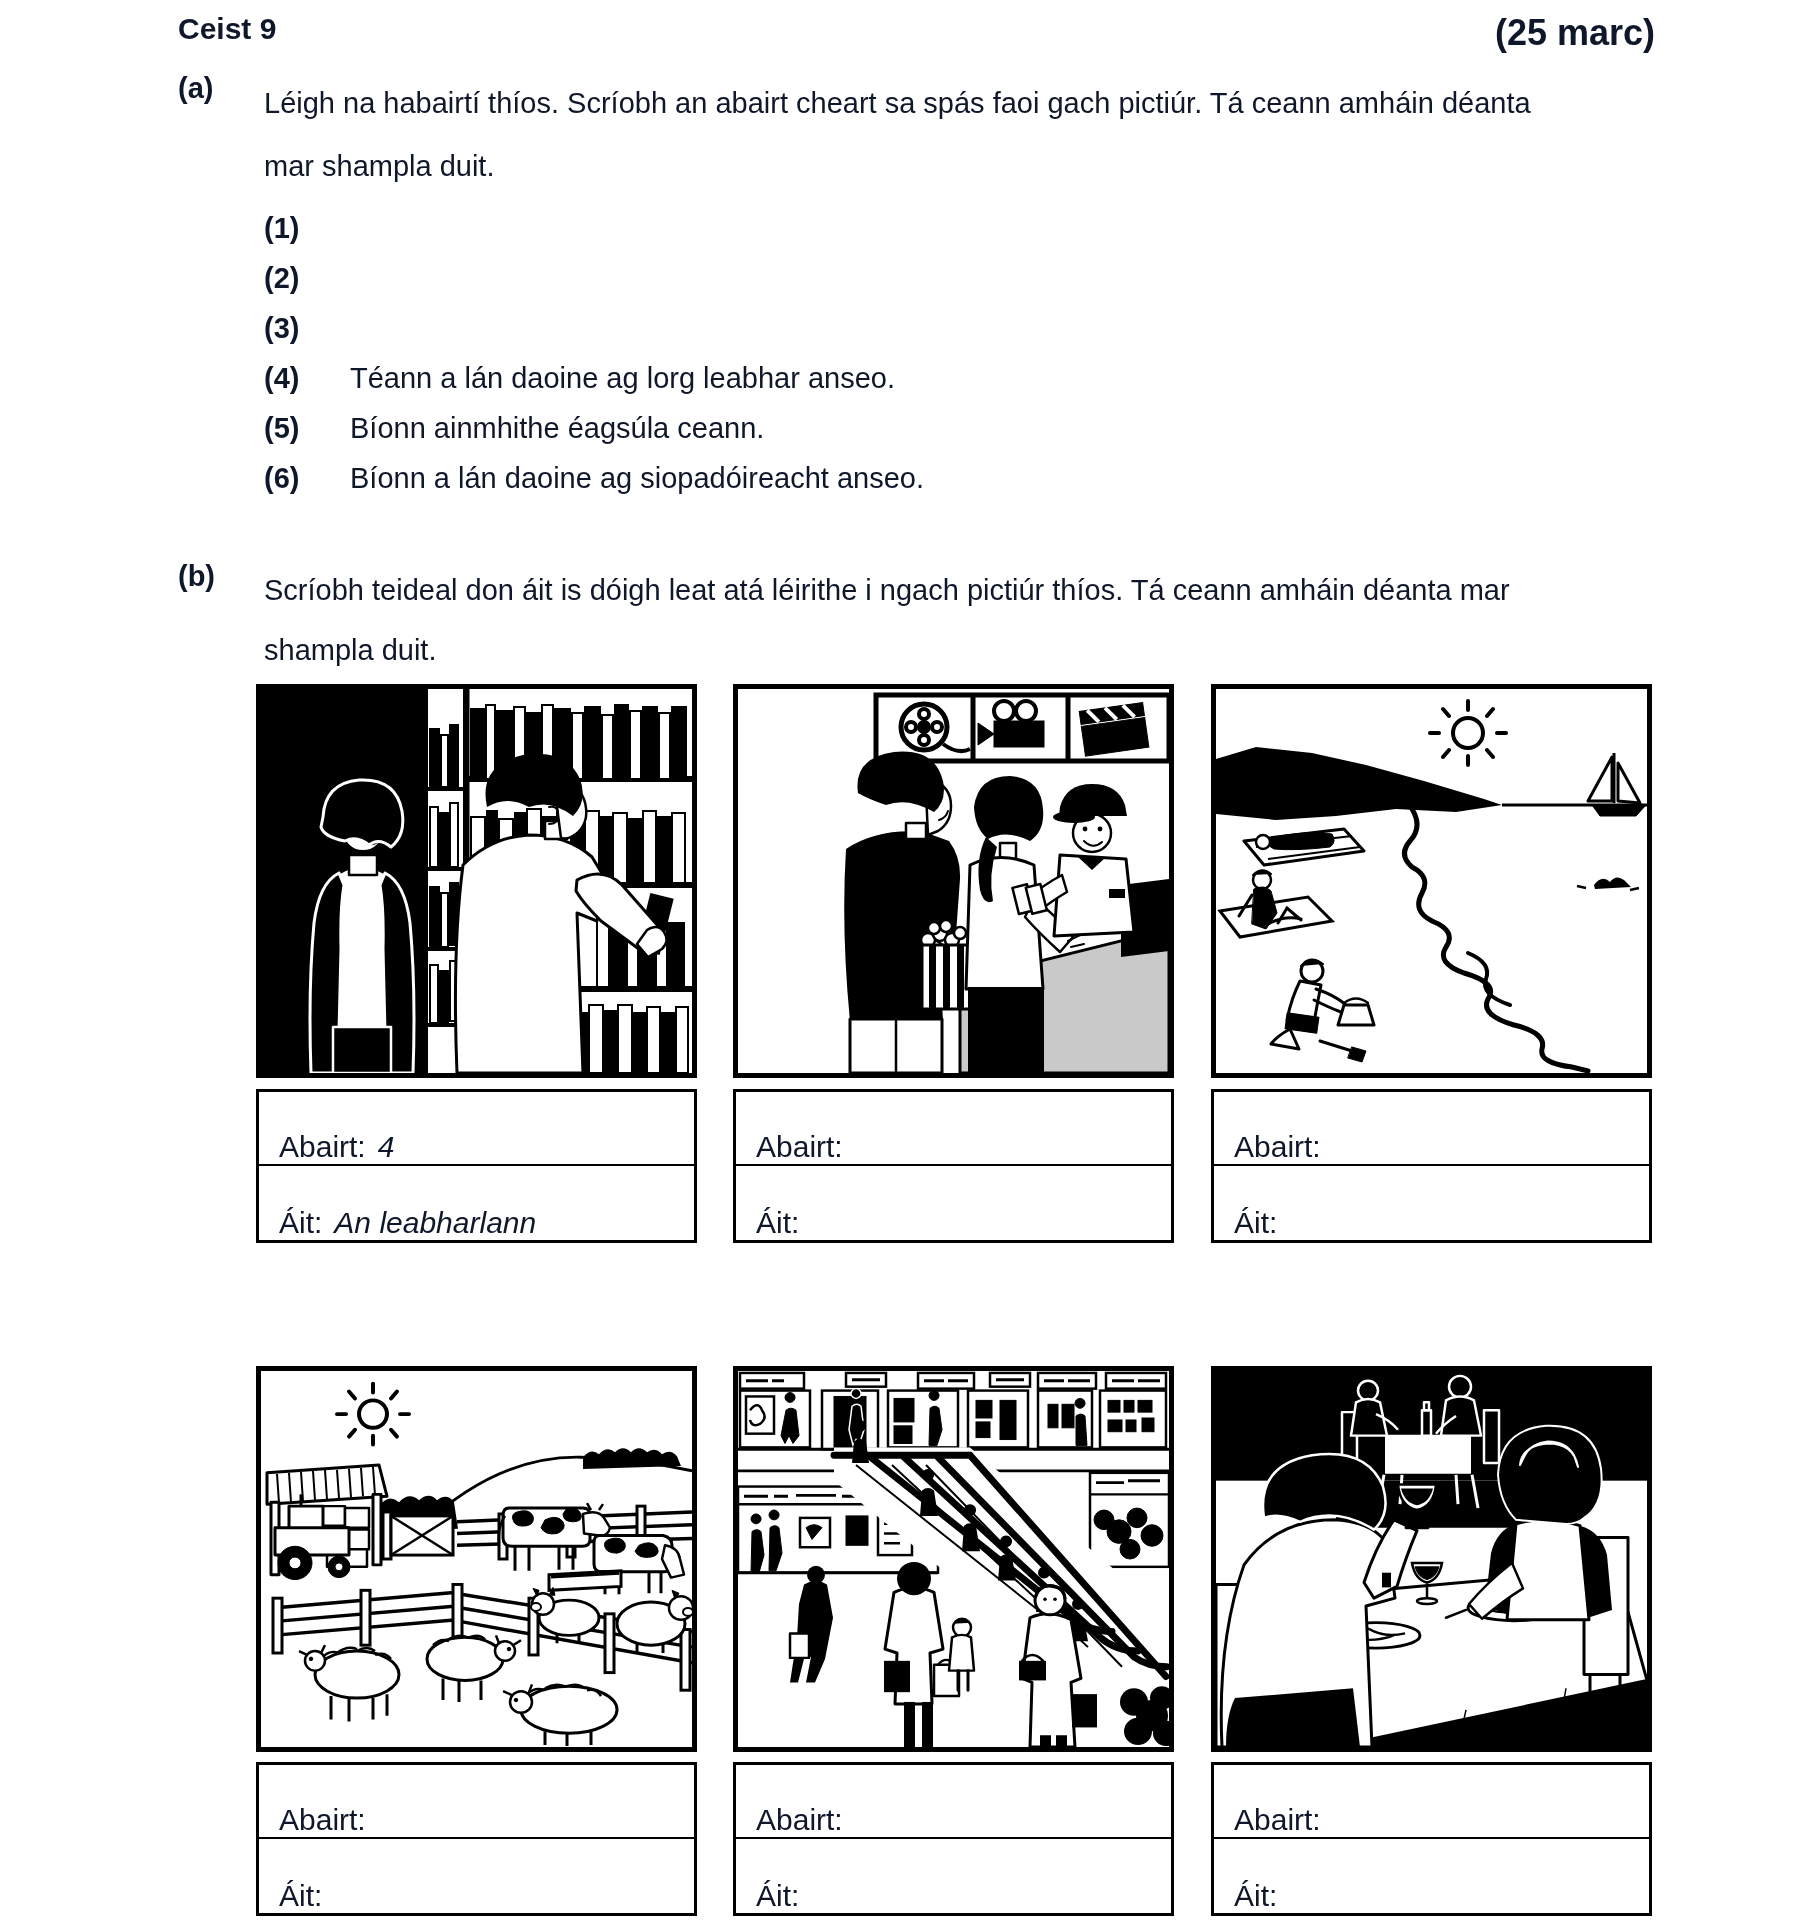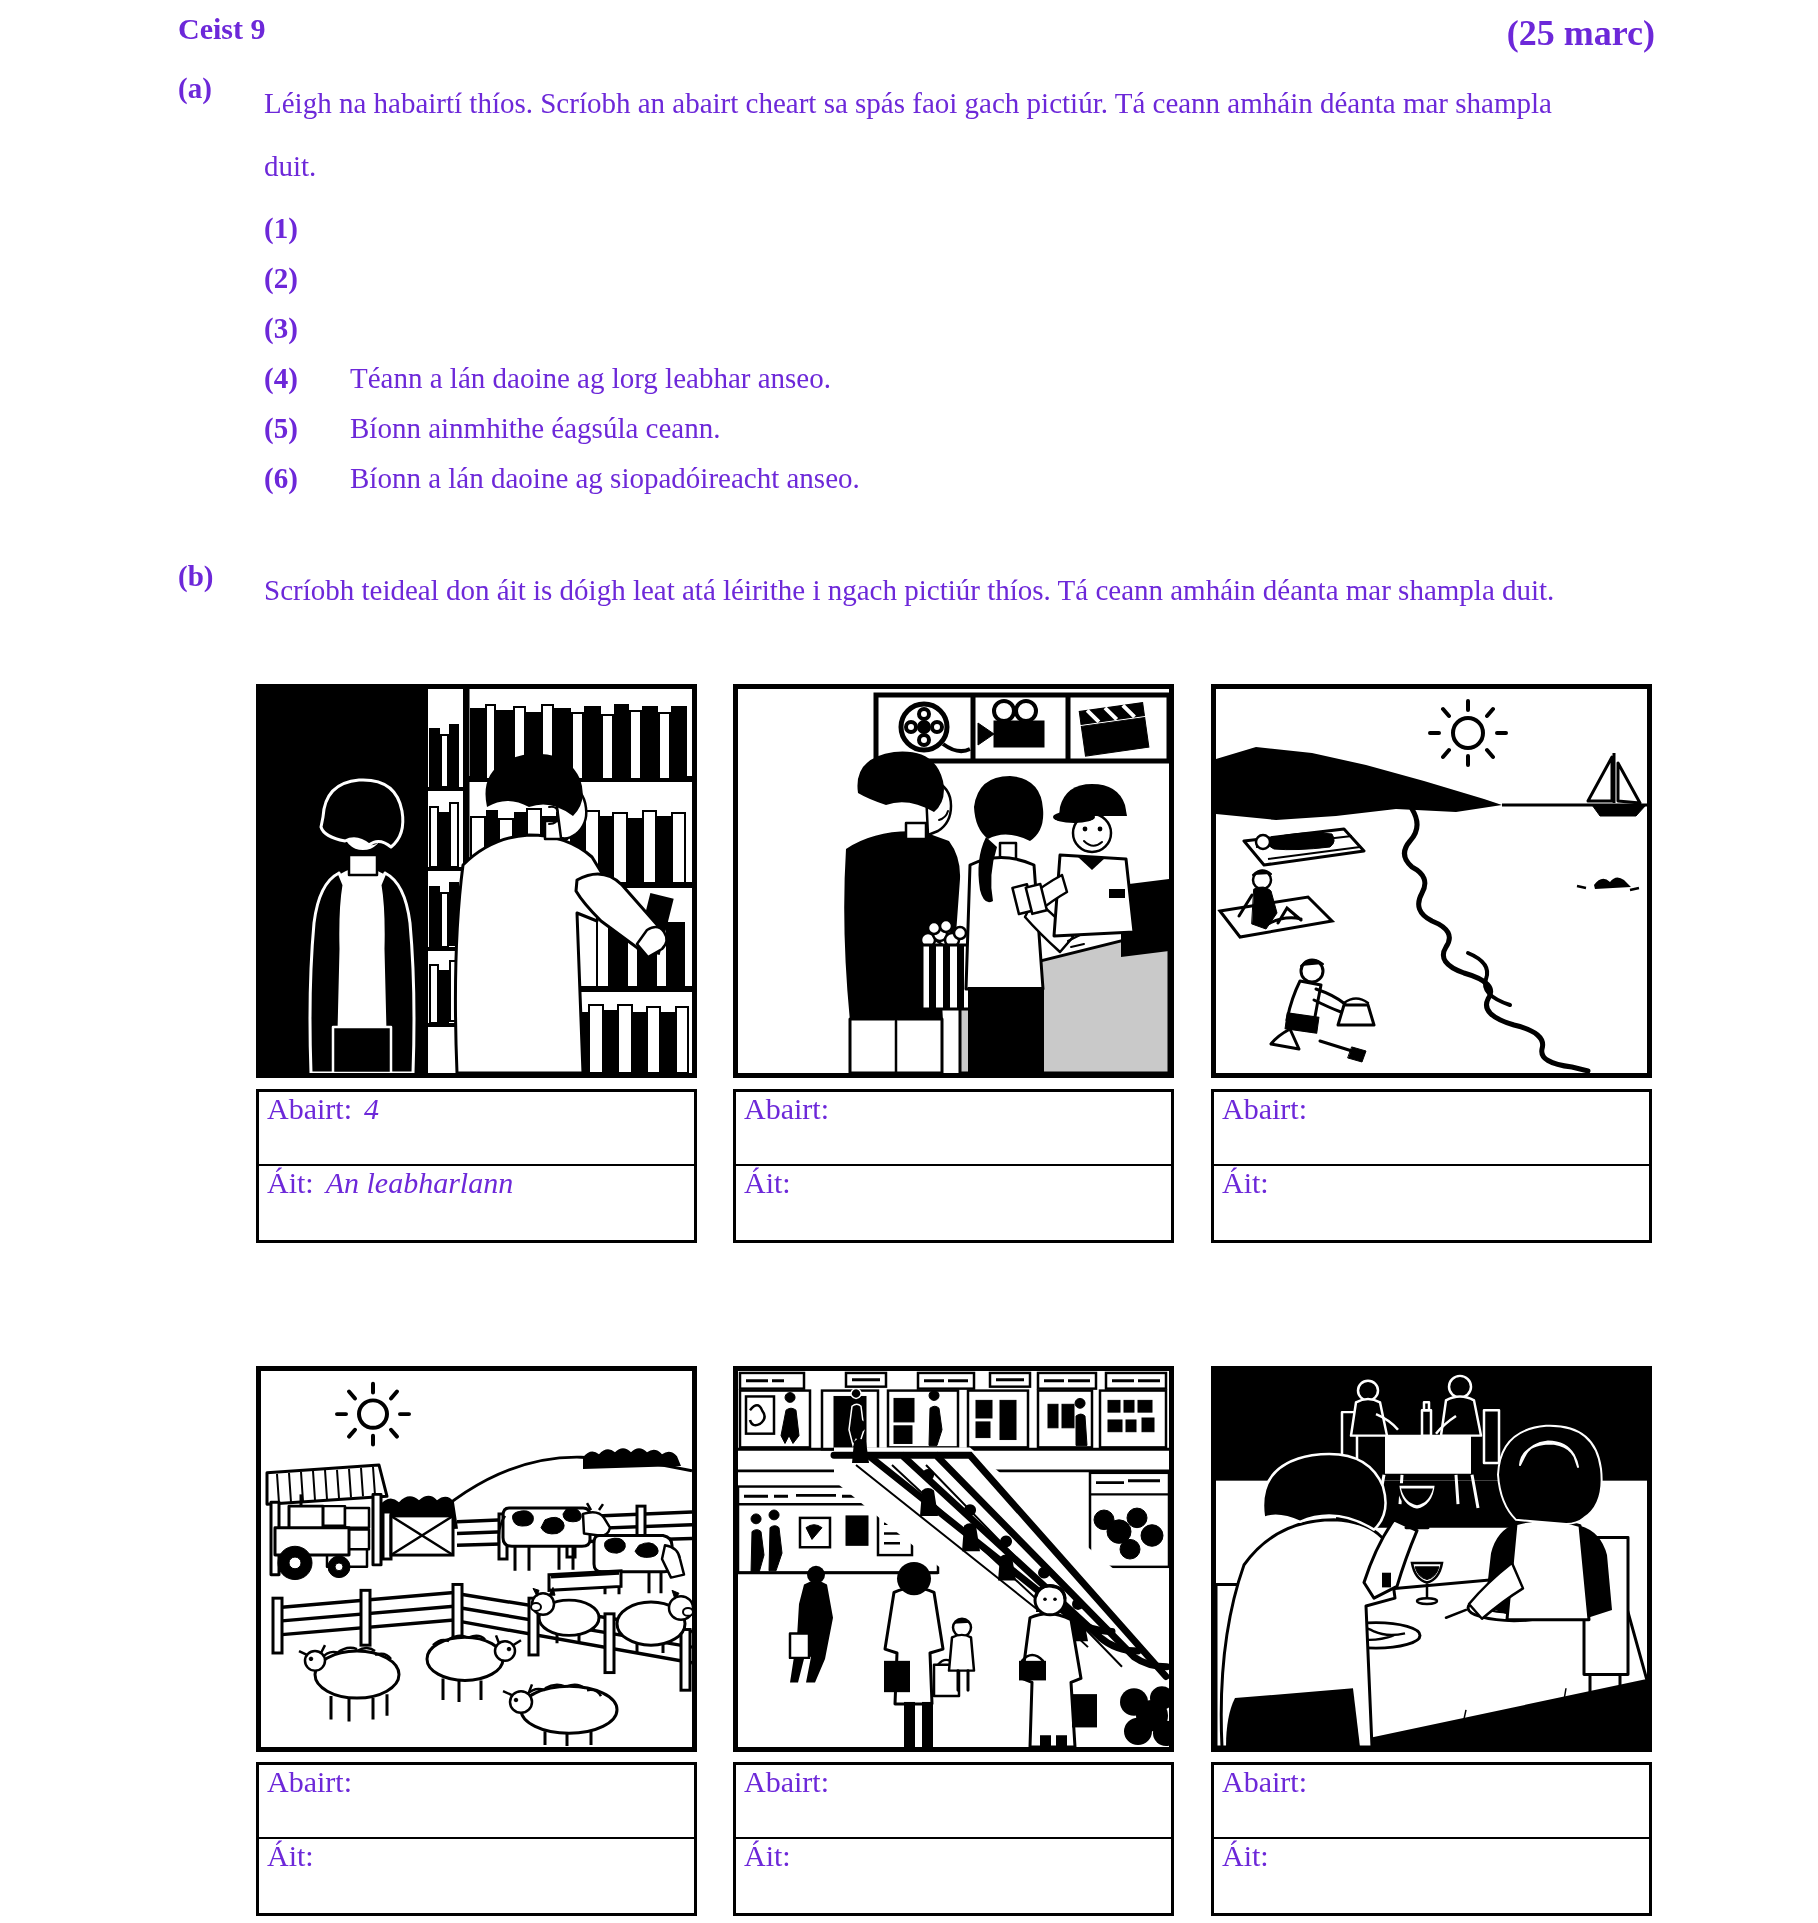--- a/index.html
+++ b/index.html
@@ -1,35 +1,35 @@
 <!DOCTYPE html>
 <html><head>
 <meta charset="utf-8">
 <style>
   html,body{margin:0;padding:0;background:#fff}
   .page{position:relative;width:1818px;height:1923px;background:#fff;overflow:hidden;
-        font-family:Liberation Serif, serif;color:#6d28d9}
+        font-family:Liberation Sans, sans-serif;color:#0f172a}
   .hdr-title{position:absolute;left:178px;top:12px;font-size:30px;font-weight:bold}
   .hdr-marks{position:absolute;right:163px;top:12px;font-size:36px;font-weight:bold}
   .plabel{position:absolute;left:178px;font-size:29px;font-weight:bold}
   .ptext{position:absolute;left:264px;width:1300px;font-size:29px;line-height:63px}
   .pa{top:72px}
   .pb{top:560px}
   .pb.ptext{line-height:60px}
   .slist{position:absolute;left:264px;top:212px;font-size:29px}
   .srow{height:50px;display:flex;align-items:flex-start}
   .snum{font-weight:bold;width:86px;flex:0 0 86px}
   .pic{position:absolute;width:441px;border:5px solid #000;background:#fff;box-sizing:border-box;margin:0}
   .r1p{top:684px;height:394px}
   .r2p{top:1366px;height:386px}
   .c1{left:256px}.c2{left:733px}.c3{left:1211px}
   .abox{position:absolute;width:441px;height:154px;border:3px solid #000;background:#fff;box-sizing:border-box}
   .r1b{top:1089px}
   .r2b{top:1762px}
-  .arow{height:50%;display:flex;align-items:flex-start;padding-left:8px;font-size:30px;box-sizing:border-box}
+  .arow{height:50%;display:flex;align-items:flex-end;padding-left:20px;font-size:30px;box-sizing:border-box}
   .arow.first{border-bottom:2px solid #000}
   .aval{font-style:italic;margin-left:12px}
   .pic svg{display:block;width:100%;height:100%}
 </style>
 </head>
 <body>
 
 <div class="page">
 
   <div class="hdr-title">Ceist 9</div>

